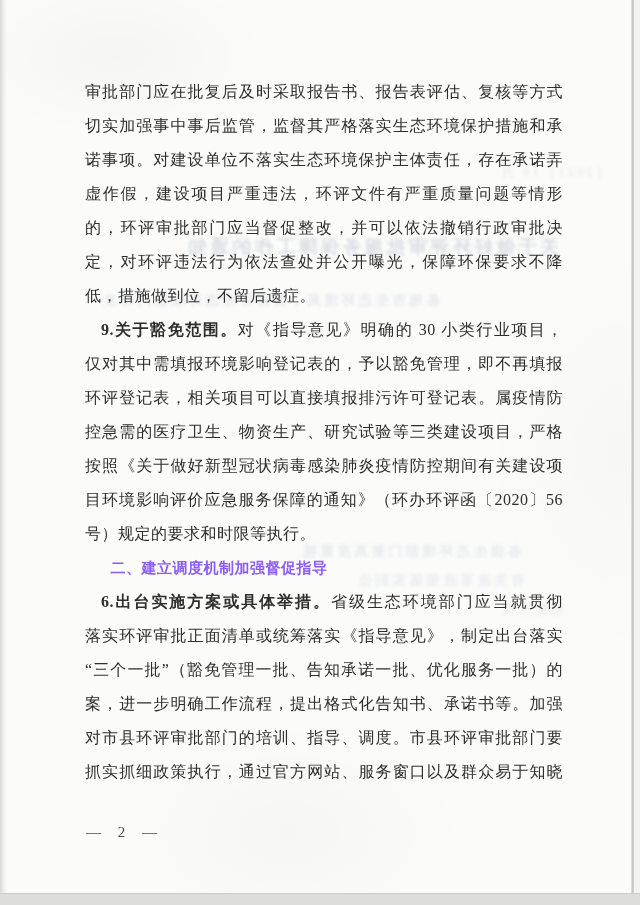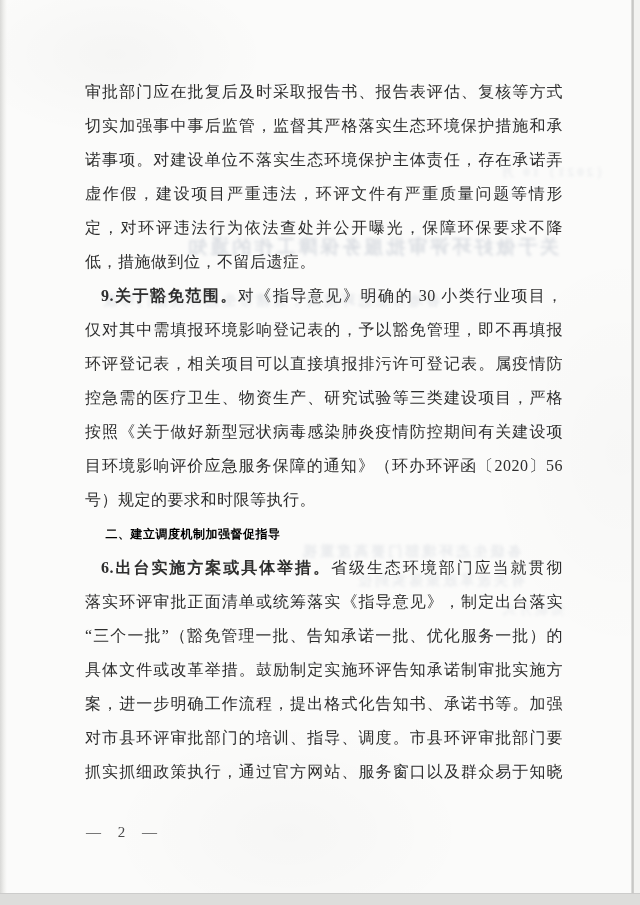--- a/index.html
+++ b/index.html
@@ -72,24 +72,24 @@
     text-justify: inter-character;
     overflow: hidden;
     white-space: normal;
   }
   .line.flush { text-align-last: left; }
   .line.indent { text-indent: 1em; }
   .lead { font-weight: bold; }
   .line.heading {
     font-family: Liberation Serif, serif;
     font-weight: bold;
-    font-size: 12px;
+    font-size: 15px;
     text-align-last: left;
     text-indent: 1.7em;
-    color: #000000;
+    color: #8b5cf6;
   }
 
   .pagenum {
     position: absolute;
     left: 86px;
     top: 824px;
     font-size: 15px;
     color: #4a4a4a;
     letter-spacing: 2px;
     word-spacing: 9px;
@@ -110,32 +110,32 @@
     </div>
   <div class="edge-left"></div>
   <div class="edge-right-margin"></div>
   <div class="edge-right-line"></div>
   <div class="edge-bottom"></div>
   <div class="content">
       <div class="line">审批部门应在批复后及时采取报告书、报告表评估、复核等方式</div>
       <div class="line">切实加强事中事后监管，监督其严格落实生态环境保护措施和承</div>
       <div class="line">诺事项。对建设单位不落实生态环境保护主体责任，存在承诺弄</div>
       <div class="line">虚作假，建设项目严重违法，环评文件有严重质量问题等情形</div>
+      <div class="line">的，环评审批部门应当督促整改，并可以依法撤销行政审批决</div>
       <div class="line">定，对环评违法行为依法查处并公开曝光，保障环保要求不降</div>
       <div class="line flush">低，措施做到位，不留后遗症。</div>
       <div class="line indent"><span class="lead">9.关于豁免范围。</span>对《指导意见》明确的 30 小类行业项目，</div>
       <div class="line">仅对其中需填报环境影响登记表的，予以豁免管理，即不再填报</div>
       <div class="line">环评登记表，相关项目可以直接填报排污许可登记表。属疫情防</div>
       <div class="line">控急需的医疗卫生、物资生产、研究试验等三类建设项目，严格</div>
       <div class="line">按照《关于做好新型冠状病毒感染肺炎疫情防控期间有关建设项</div>
       <div class="line">目环境影响评价应急服务保障的通知》（环办环评函〔2020〕56</div>
       <div class="line flush">号）规定的要求和时限等执行。</div>
       <div class="line heading">二、建立调度机制加强督促指导</div>
       <div class="line indent"><span class="lead">6.出台实施方案或具体举措。</span>省级生态环境部门应当就贯彻</div>
       <div class="line">落实环评审批正面清单或统筹落实《指导意见》，制定出台落实</div>
       <div class="line">“三个一批”（豁免管理一批、告知承诺一批、优化服务一批）的</div>
-      <div class="line">具体文件或改革举措。鼓励制定实施环评告知承诺制审批实施方</div>
       <div class="line">案，进一步明确工作流程，提出格式化告知书、承诺书等。加强</div>
       <div class="line">对市县环评审批部门的培训、指导、调度。市县环评审批部门要</div>
       <div class="line">抓实抓细政策执行，通过官方网站、服务窗口以及群众易于知晓</div>
     </div>
   <div class="pagenum">— 2 —</div>
 </div>
 
 </body></html>

